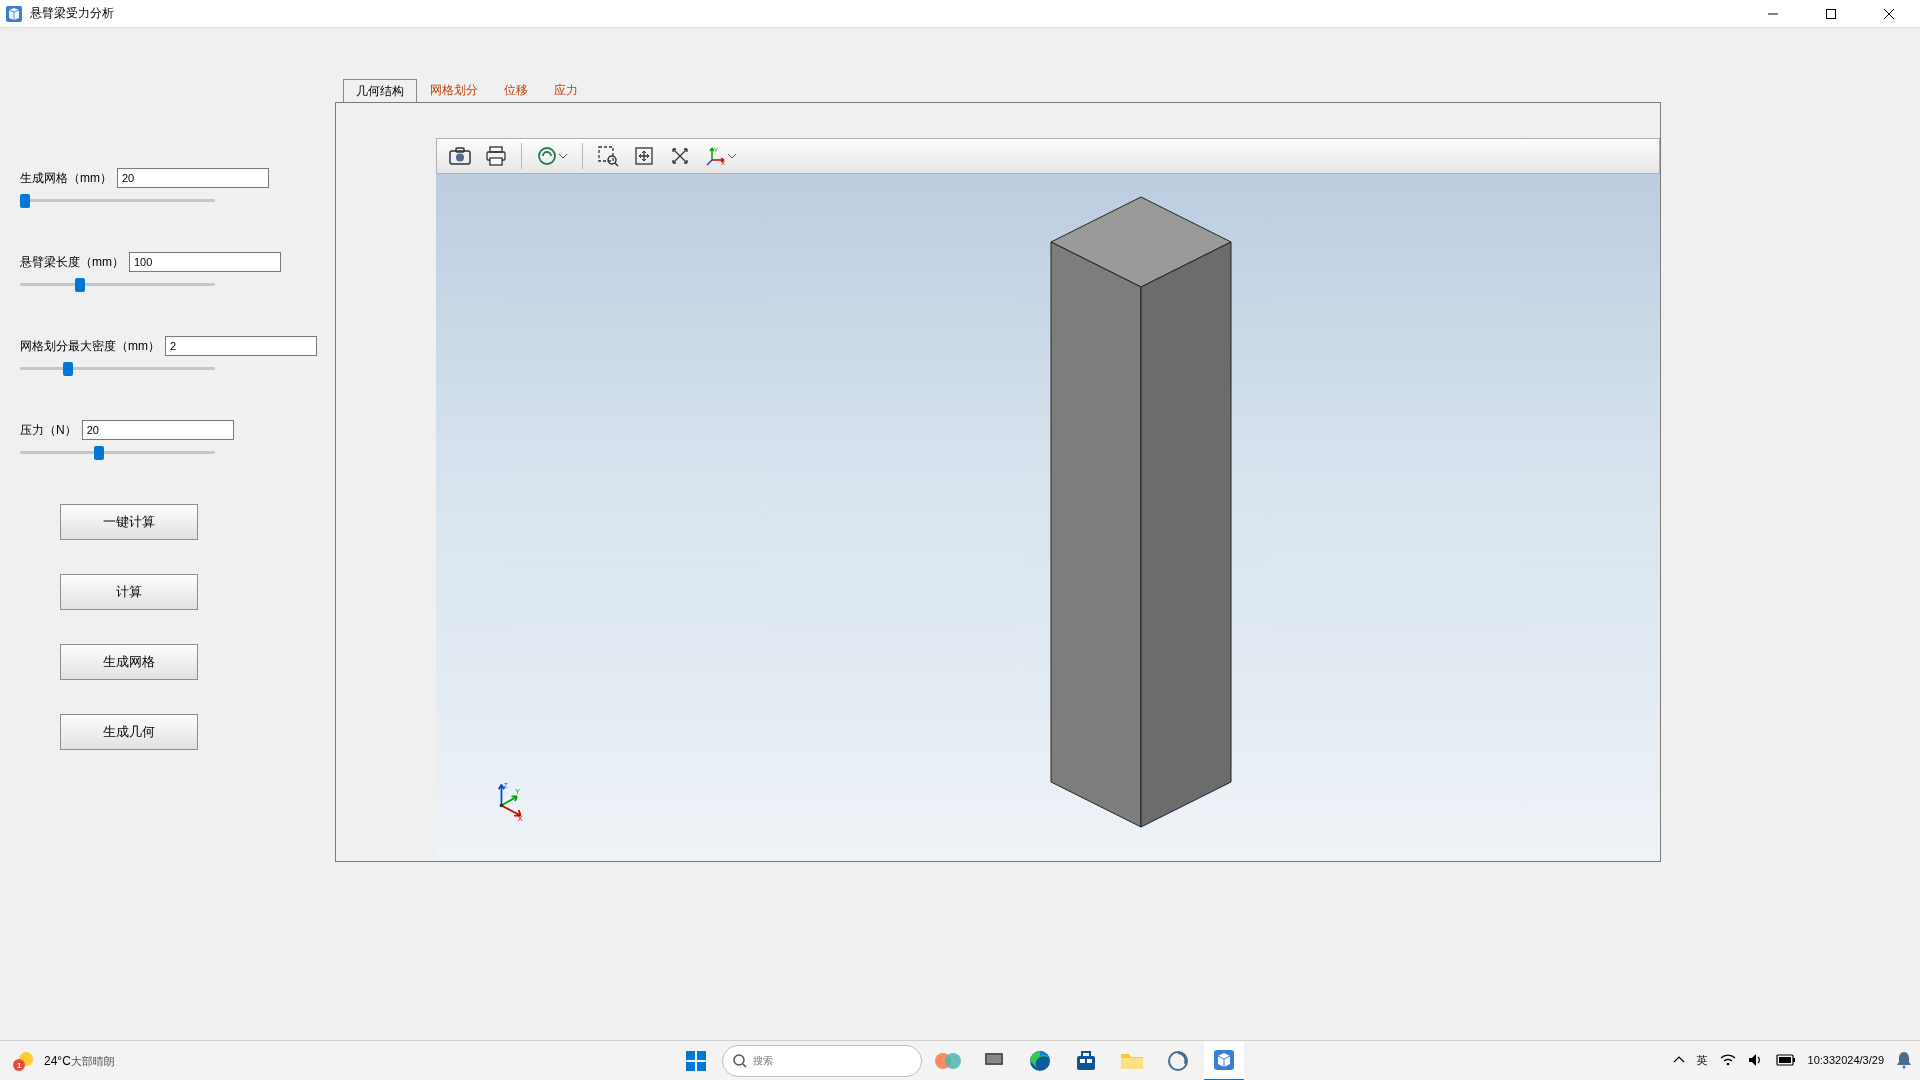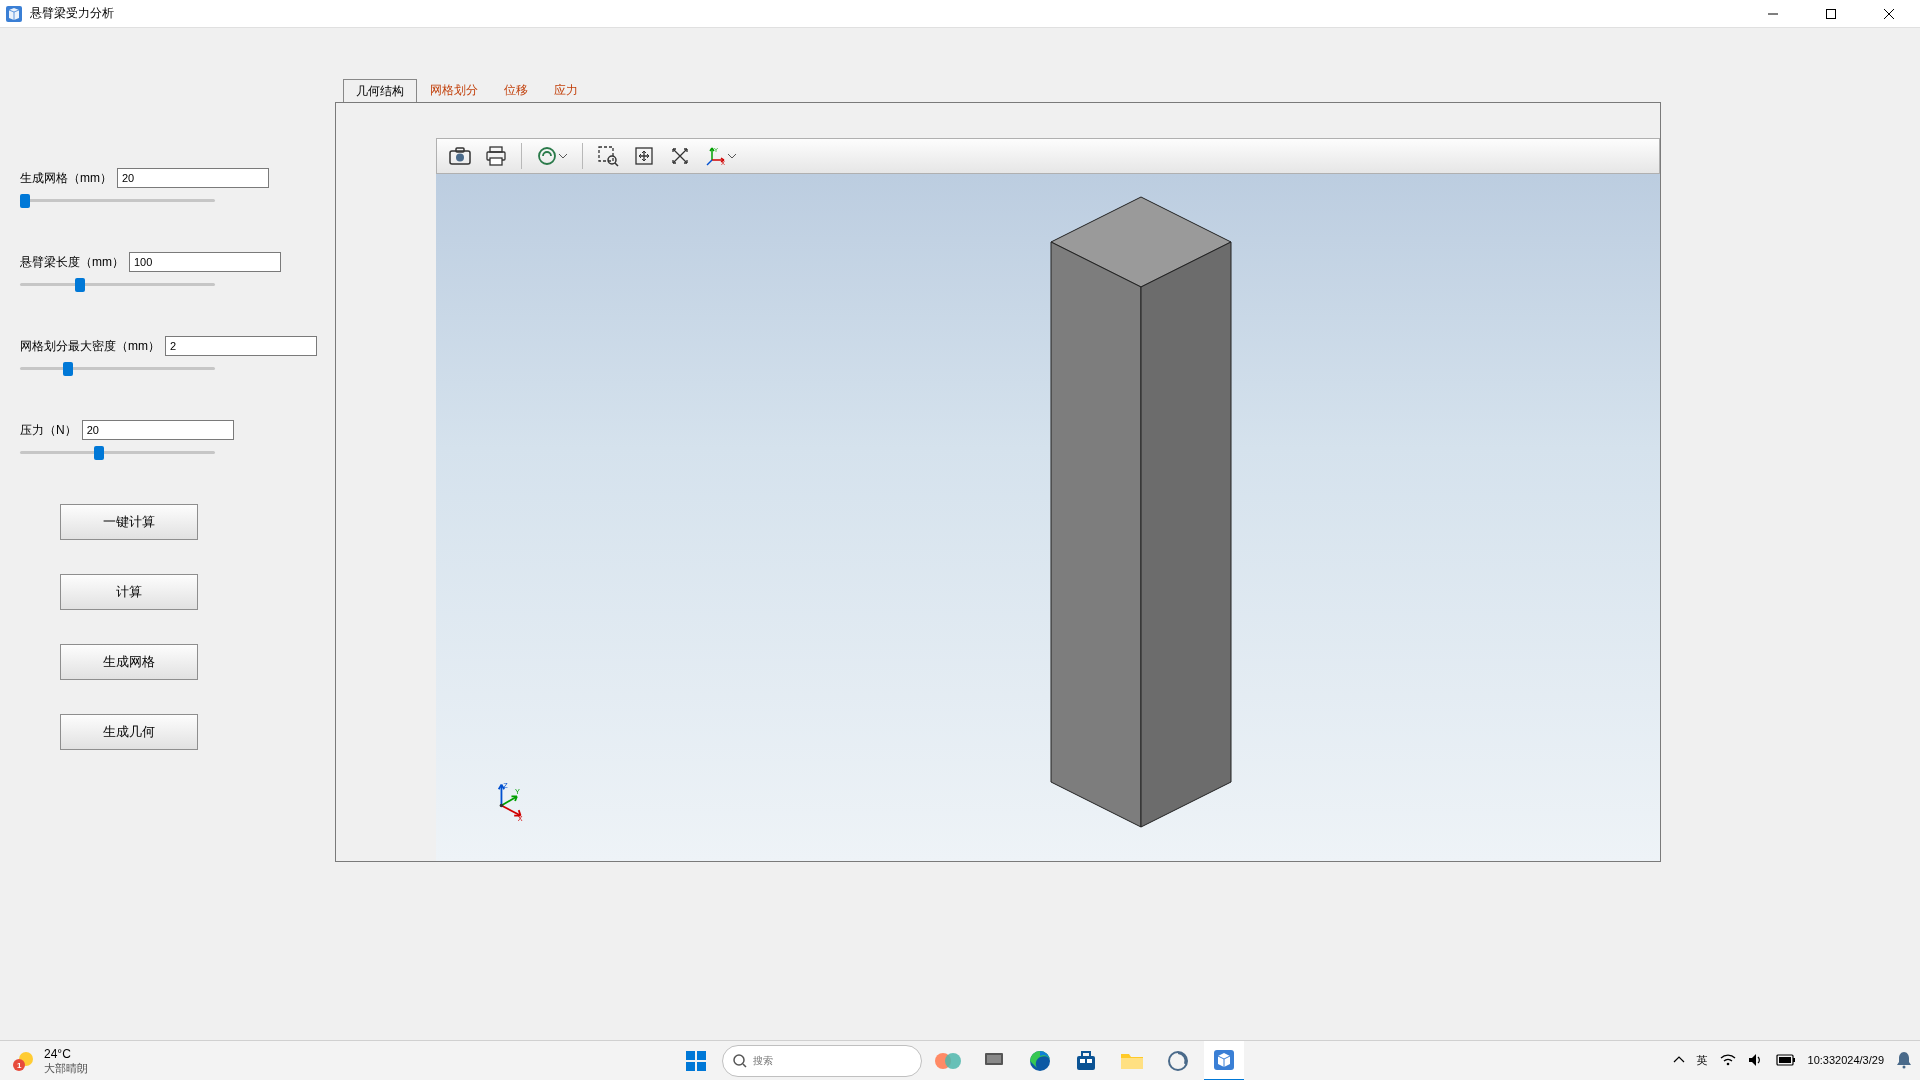--- a/index.html
+++ b/index.html
@@ -180,21 +180,21 @@
   display: flex;
   align-items: center;
 }
 .tb-left {
   display: flex; align-items: center; gap: 6px;
   padding-left: 10px; width: 300px;
 }
 .weather-icon {
   width: 28px; height: 28px; position: relative;
 }
-.weather-txt { display: flex; flex-direction: column; line-height: 14px; }
+.weather-txt { display: flex; flex-direction: row; line-height: 14px; }
 .weather-val { font-size: 12px; color: #000; }
 .weather-desc { font-size: 11px; color: #555; }
 .tb-center {
   position: absolute;
   left: 50%; transform: translateX(-50%);
   display: flex; align-items: center; gap: 6px;
 }
 .tb-searchbox {
   display: flex; align-items: center; gap: 6px;
   height: 32px; width: 200px;

